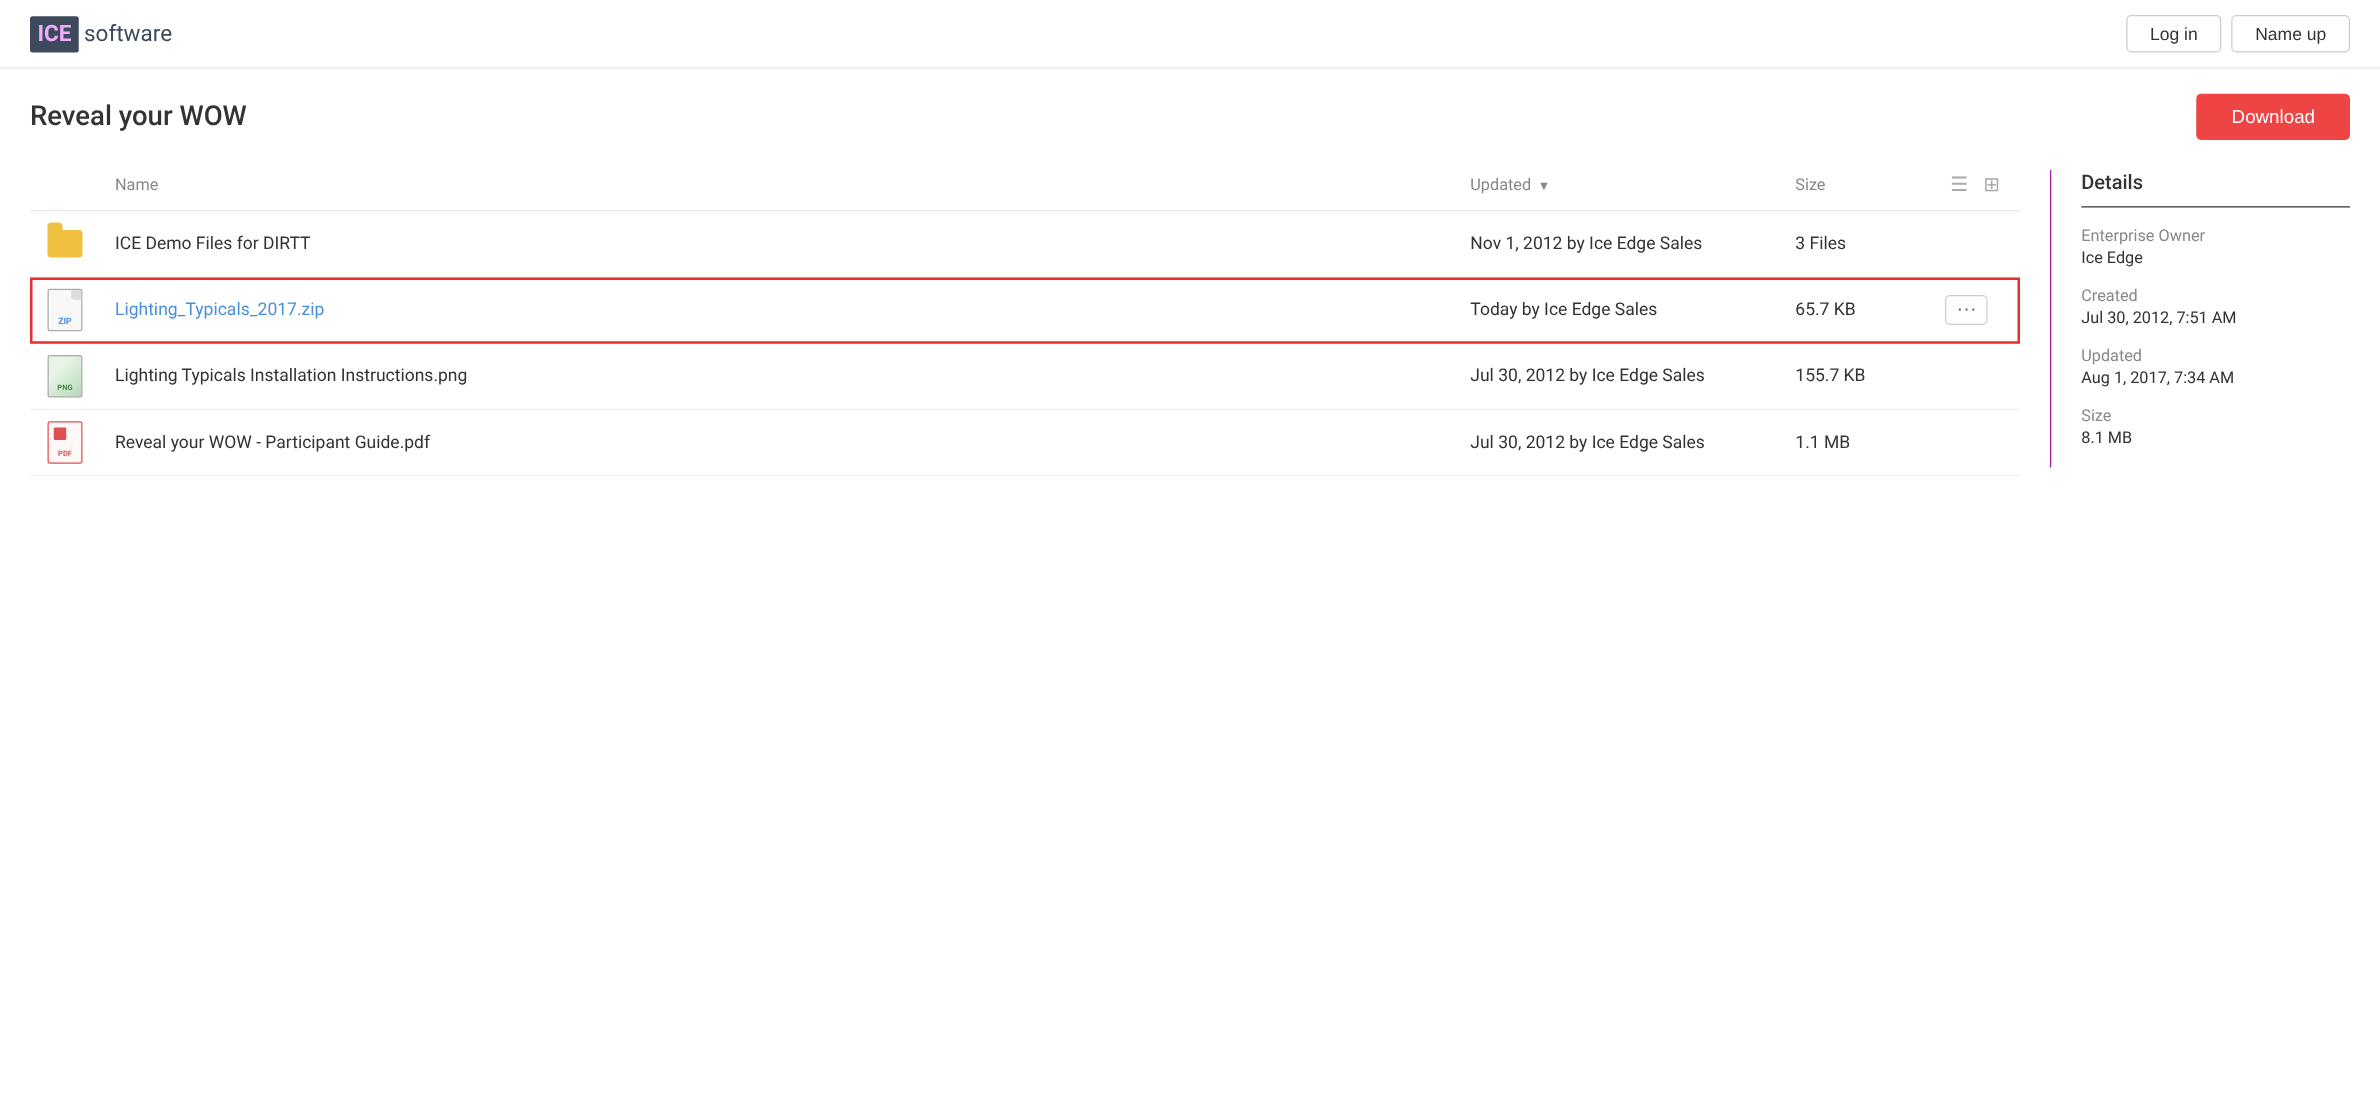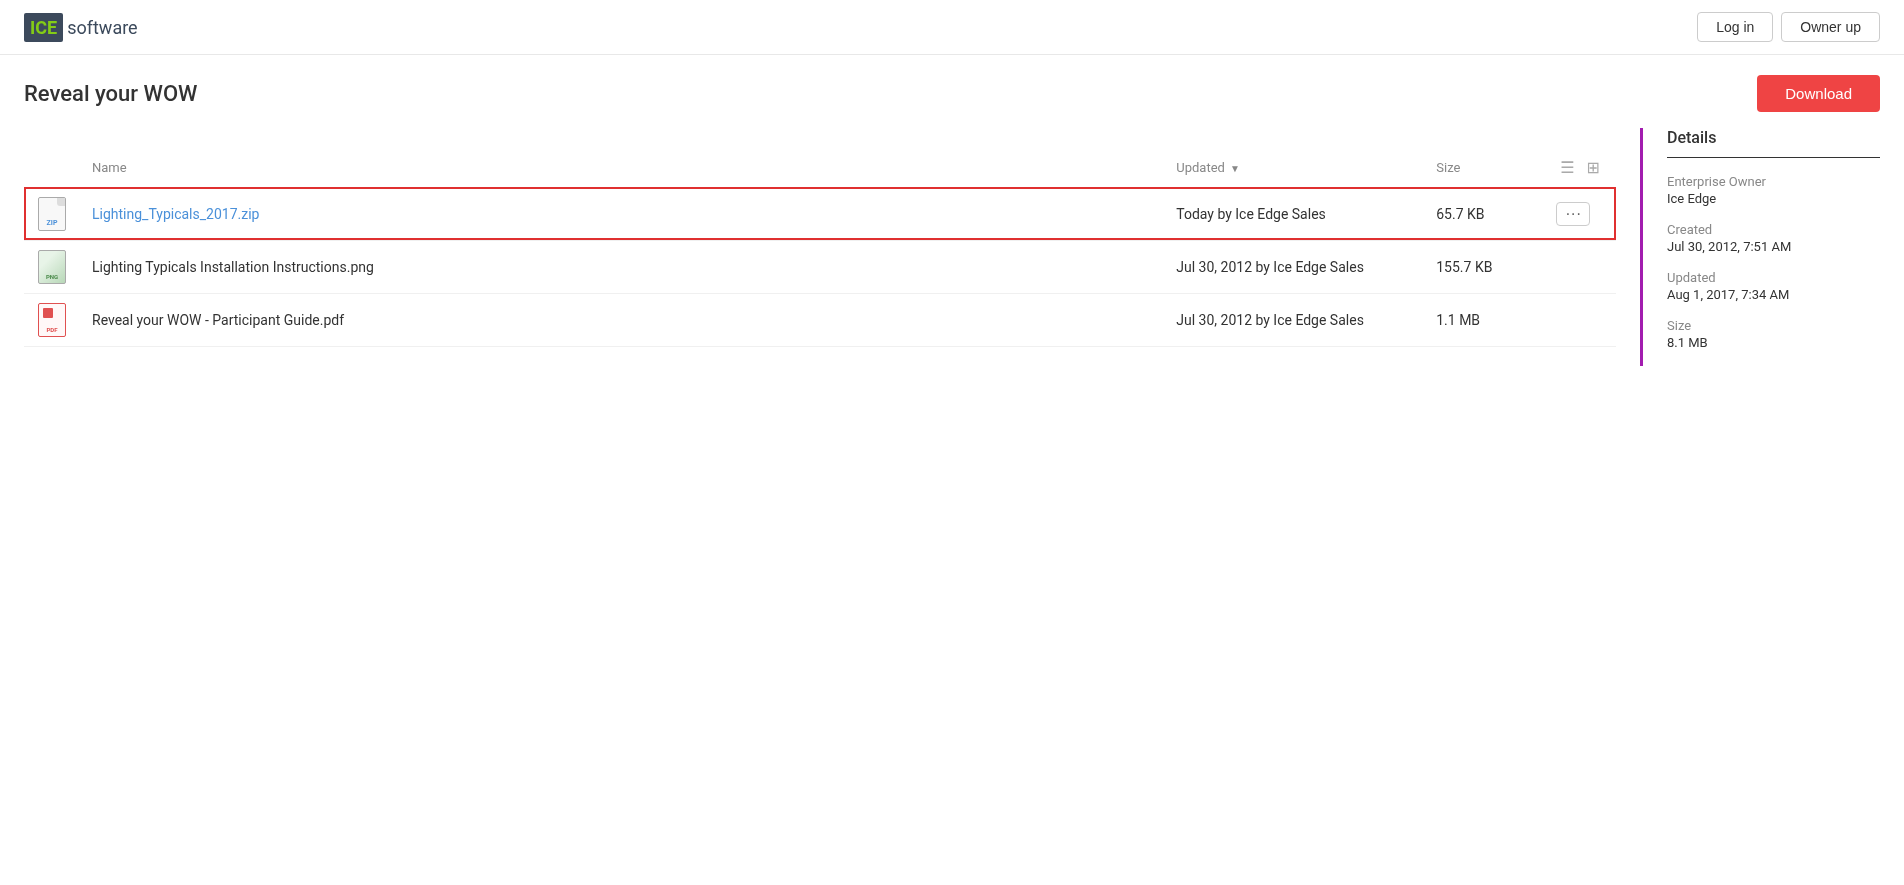--- a/index.html
+++ b/index.html
@@ -13,21 +13,21 @@
       padding: 12px 24px;
       border-bottom: 1px solid #e8e8e8;
     }
     .logo {
       display: flex;
       align-items: center;
       gap: 4px;
     }
     .logo-ice {
       background: #3c4a5c;
-      color: #84cc16;
+      color: #f0abfc;
       font-weight: 700;
       font-size: 18px;
       padding: 4px 6px;
       border-radius: 2px;
     }
     .logo-software {
       font-size: 18px;
       color: #3c4a5c;
       font-weight: 400;
       text-align: center;
@@ -76,21 +76,21 @@
       align-items: center;
     }
     .file-list-area {
       flex: 1;
       min-width: 0;
     }
     .details-panel {
       width: 240px;
       flex-shrink: 0;
       padding-left: 24px;
-      border-left: 3px solid #a21caf;
+      border-left: 1px solid #a21caf;
       margin-left: 24px;
     }
 
     
     .file-table {
       width: 100%;
       border-collapse: collapse;
     }
     .file-table th {
       text-align: left;
@@ -290,21 +290,21 @@
 </head>
 <body>
 
 <header class="header">
   <div class="logo">
     <span class="logo-ice">ICE</span>
     <span class="logo-software">software</span>
   </div>
   <div class="header-actions">
     <button class="btn-outline">Log in</button>
-    <button class="btn-outline">Owner up</button>
+    <button class="btn-outline">Name up</button>
   </div>
 </header>
 
 <div class="page-header">
   <h1 class="page-title">Reveal your WOW</h1>
   <button class="btn-download">Download</button>
 </div>
 
 <div class="main-layout">
 
@@ -321,20 +321,31 @@
           <th class="col-size">Size</th>
           <th class="col-actions">
             <div class="view-toggles">
               <button class="view-btn">☰</button>
               <button class="view-btn">⊞</button>
             </div>
           </th>
         </tr>
       </thead>
       <tbody id="file-tbody">
+      <tr>
+      <td>
+              <div class="file-icon">
+                <div class="folder-icon"></div>
+              </div>
+            </td>
+      <td><span class="file-name-plain">ICE Demo Files for DIRTT</span></td>
+      <td><span>Nov 1, 2012 by Ice Edge Sales</span></td>
+      <td><span>3 Files</span></td>
+      <td></td>
+    </tr>
           <tr class="row-selected">
       <td>
               <div class="file-icon">
                 <div class="zip-icon">
                   <div class="zip-icon-corner"></div>
                 </div>
               </div>
             </td>
       <td><a class="file-name-link">Lighting_Typicals_2017.zip</a></td>
       <td><span>Today by Ice Edge Sales</span></td>

